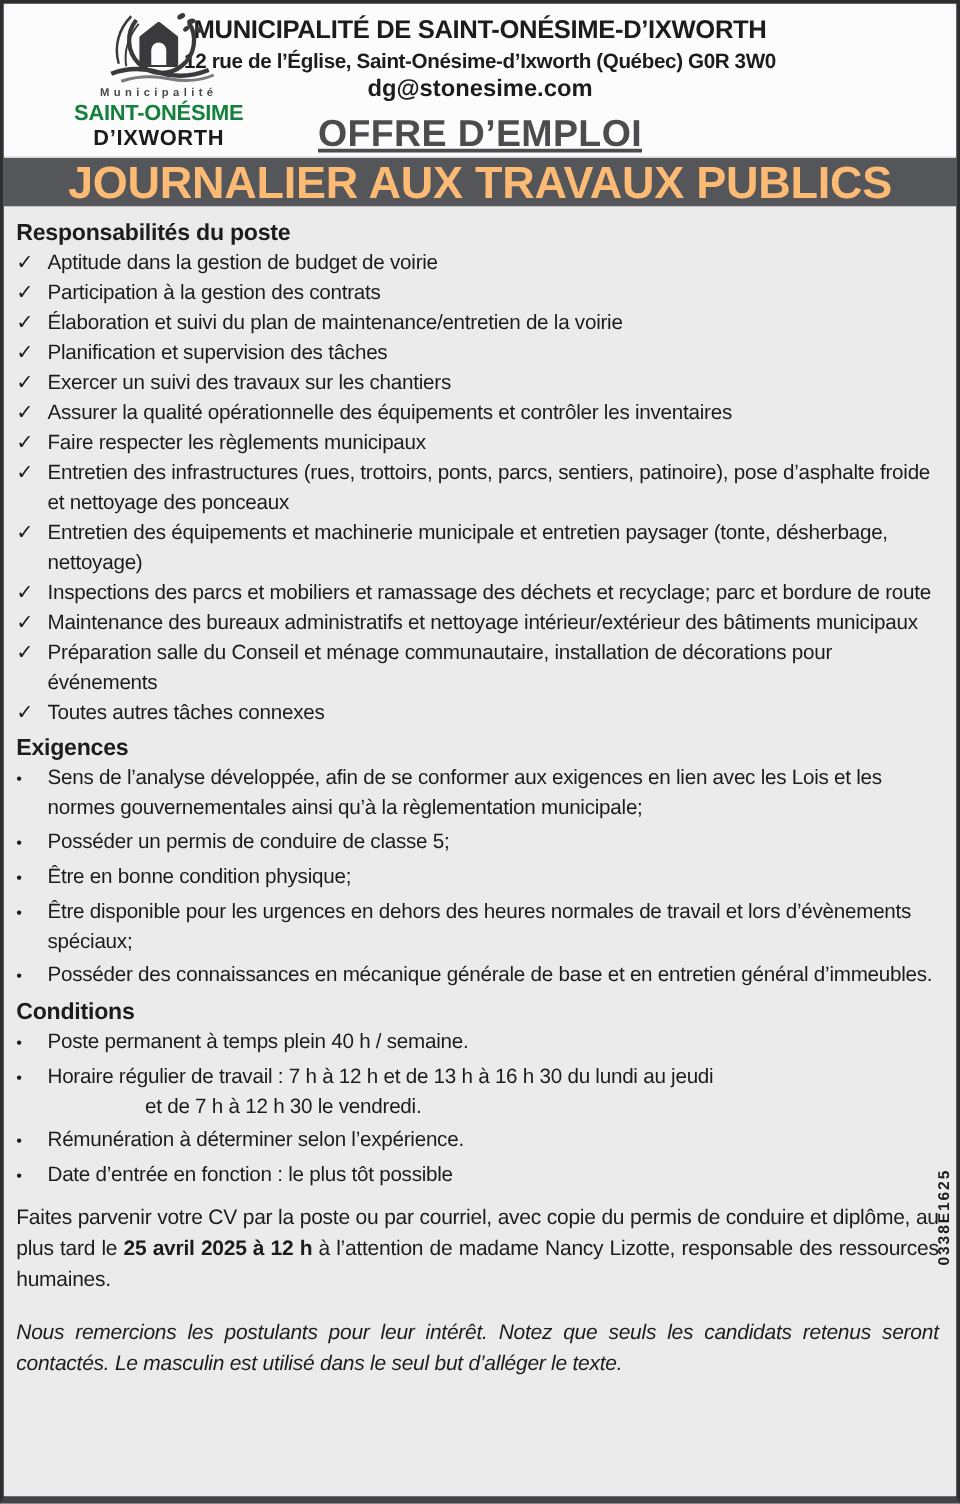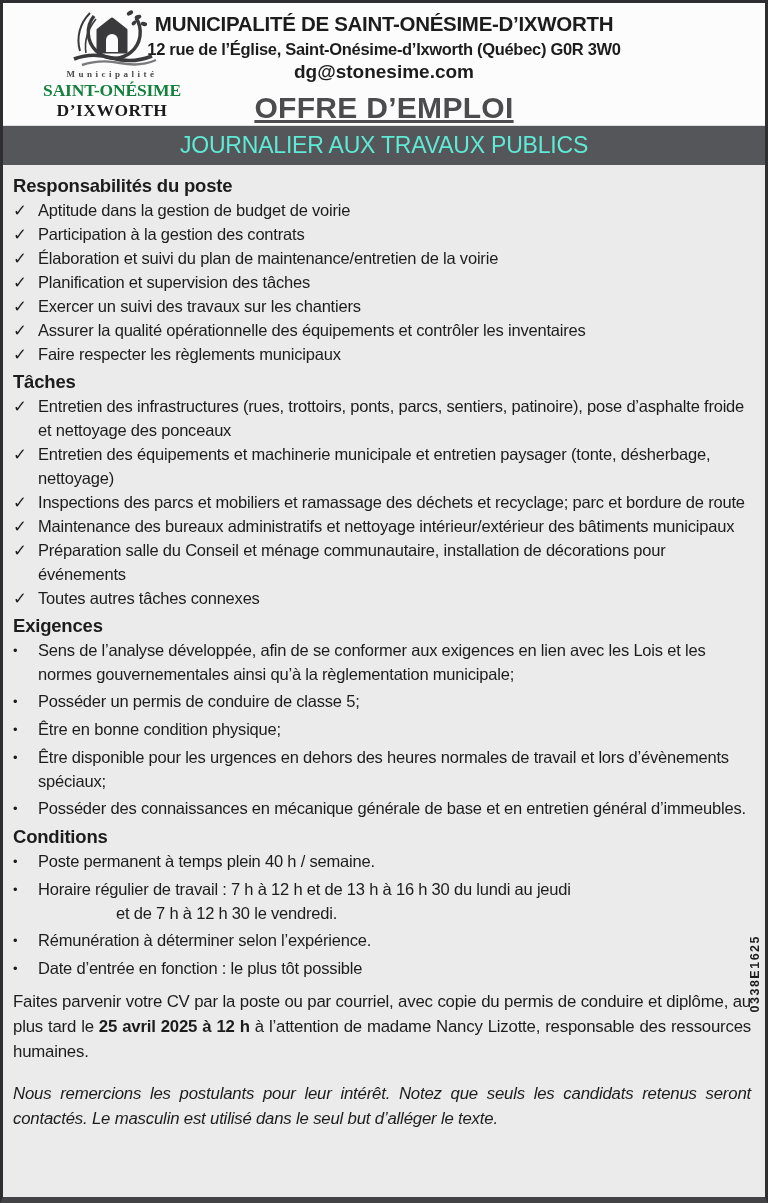--- a/index.html
+++ b/index.html
@@ -10,34 +10,34 @@
     margin:0 auto;
     background:#ebebeb;
     border:3px solid #2e2e30;
     border-bottom:6px solid #434345;
     overflow:hidden;
     font-family:"Liberation Sans",sans-serif;
     color:#1c1c1c;
   }
   
   .hdr{position:relative;background:#fcfcfc;height:122px;border-bottom:1px solid #e0e0e0;}
-  .logo{position:absolute;left:8px;top:4px;width:202px;text-align:center;line-height:1;font-family:Liberation Serif, serif;}
+  .logo{position:absolute;left:23px;top:4px;width:202px;text-align:center;line-height:1;}
   .logo svg{display:block;margin:0 auto;}
   .logo-cap{font-size:9px;font-weight:bold;letter-spacing:3.5px;color:#4a4a4a;margin-top:1px;}
   .logo-l1{font-size:17.5px;font-weight:bold;color:#15803d;margin-top:3px;letter-spacing:-0.2px;}
   .logo-l2{font-size:17.5px;font-weight:bold;color:#1b1b1d;margin-top:2px;letter-spacing:0.5px;}
   .hdr-text{text-align:center;padding-top:9px;}
   .org{font-size:20.5px;font-weight:bold;letter-spacing:-0.3px;}
   .addr{font-size:16.5px;font-weight:bold;margin-top:4px;letter-spacing:-0.3px;}
   .email{font-size:19px;font-weight:bold;margin-top:2px;}
   .offer{font-size:30px;font-weight:bold;color:#4c4c4e;margin-top:8px;letter-spacing:0.3px;text-decoration:underline;}
   
   .banner{
-    height:39px;background:#55565a;color:#5eead4;
-    font-size:23px;font-weight:normal;text-align:center;line-height:39px;
+    height:39px;background:#55565a;color:#fdba74;
+    font-size:36px;font-weight:bold;text-align:center;line-height:39px;
     letter-spacing:-0.2px;
   }
   
   .bd{padding:5px 12px 0 10px;font-size:16.5px;letter-spacing:-0.2px;}
   .sec-h{font-size:18.5px;font-weight:bold;margin:5px 0 1px;letter-spacing:-0.2px;}
   ul.lst{list-style:none;margin:0;padding:0;}
   ul.lst li{display:flex;line-height:24px;}
   .mk{width:25px;flex:none;}
   .mk-b{width:25px;flex:none;font-size:13px;padding-top:1px;}
   .txt{flex:1;}
@@ -122,21 +122,20 @@
       <li>
           <span class="mk">✓</span>
           <span class="txt">Assurer la qualité opérationnelle des équipements et contrôler les inventaires</span>
         </li>
       <li>
           <span class="mk">✓</span>
           <span class="txt">Faire respecter les règlements municipaux</span>
         </li>
     </ul>
 
-    <div class="sec-h">Tâches</div>
     <ul class="lst tasks-indent">
       <li>
           <span class="mk">✓</span>
           <span class="txt">Entretien des infrastructures (rues, trottoirs, ponts, parcs, sentiers, patinoire), pose d’asphalte froide et nettoyage des ponceaux</span>
         </li>
       <li>
           <span class="mk">✓</span>
           <span class="txt">Entretien des équipements et machinerie municipale et entretien paysager (tonte, désherbage, nettoyage)</span>
         </li>
       <li>

